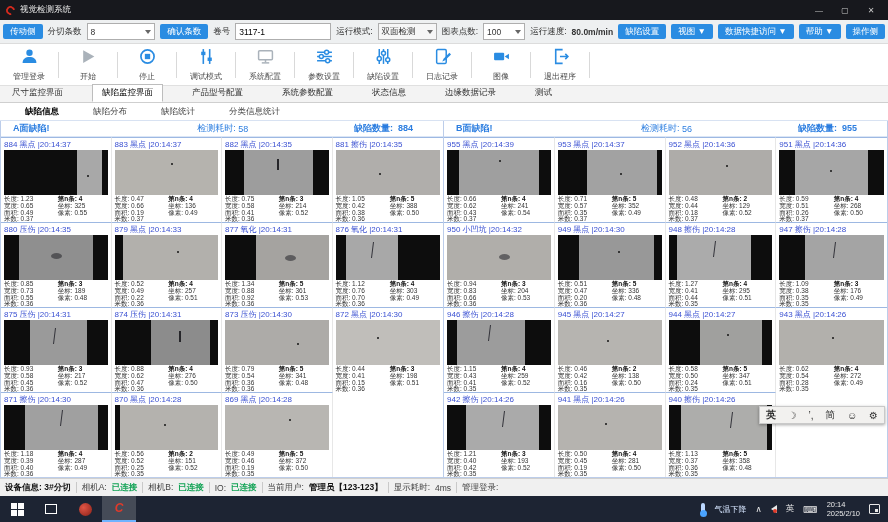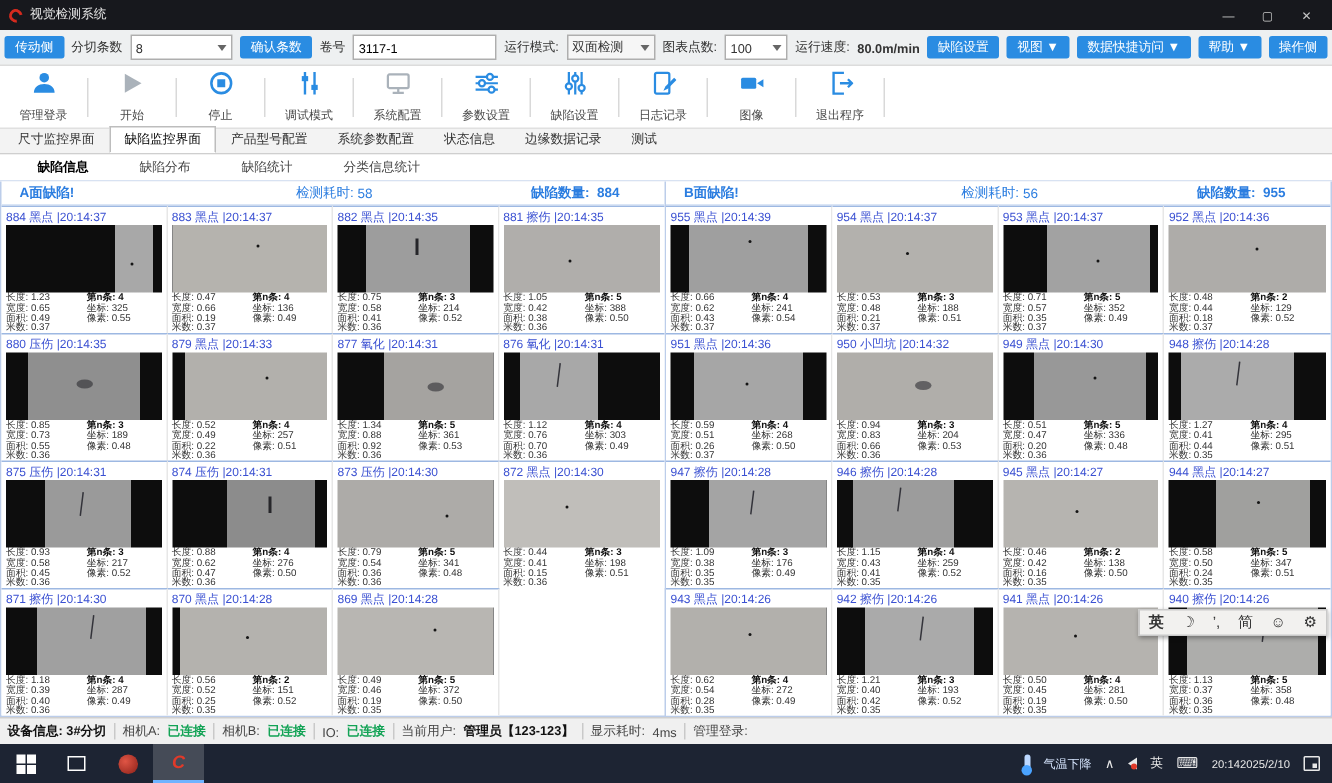--- a/index.html
+++ b/index.html
@@ -36,21 +36,21 @@
     align-items:center; padding:0 2px; flex:0 0 auto; }
   .tool { width:54px; display:flex; flex-direction:column; align-items:center; gap:2px; cursor:default; }
   .tool svg { width:17px; height:17px; }
   .tool .tl { font-size:8px; color:#4a4a4a; white-space:nowrap; }
   .ic-blue { color:#2a8ce2; fill:#2a8ce2; }
   .ic-gray { color:#aab2ba; fill:#aab2ba; }
   .tdiv { width:1px; height:26px; background:#d9d9d9; margin:0 2px; flex:0 0 auto; }
 
   
   .tabbar { height:17px; background:#f3f3f3; border-bottom:1px solid #cfcfcf; display:flex;
-    align-items:flex-end; padding-left:2px; font-size:8.5px; flex:0 0 auto; }
+    align-items:flex-end; padding-left:2px; font-size:8.5px; flex:0 0 auto;gap:19px; }
   .tab { padding:2px 9px 2px; color:#333; border:1px solid transparent; cursor:default; }
   .tab.active { background:#fff; border-color:#bdbdbd; border-bottom-color:#fff; color:#000; }
 
   
   .subtabs { height:18px; background:#fff; border-bottom:1px solid #d8e2f2; display:flex;
     align-items:center; padding-left:10px; font-size:8.5px; gap:4px; flex:0 0 auto; }
   .stab { padding:2px 15px; color:#444; cursor:default; }
   .stab.active { color:#000; font-weight:bold; }
 
   
@@ -97,21 +97,21 @@
   .appglyph { color:#e03a2a; font-weight:bold; font-size:12px; font-style:italic; }
   .tray { margin-left:auto; display:flex; align-items:center; gap:9px; padding:0 8px; font-size:8.5px; }
   .thermo { width:4px; height:12px; background:#bcd8ff; border-radius:2px; position:relative; }
   .thermo::after { content:""; position:absolute; left:-1.5px; bottom:-2px; width:7px; height:7px;
     border-radius:50%; background:#4aa3ff; }
   .spk { width:0; height:0; border-top:4px solid transparent; border-bottom:4px solid transparent;
     border-right:6px solid #e8e8e8; position:relative; }
   .spk::after { content:""; position:absolute; left:2px; top:0; width:4px; height:4px;
     background:#e03a2a; border-radius:50%; }
   .imebox { font-size:10px; }
-  .clock { display:flex; font-size:7.5px; line-height:9px; }
+  .clock { display:flex; flex-direction:column; font-size:7.5px; line-height:9px; }
   .notif { width:11px; height:10px; border:1px solid #e8e8e8; border-radius:1px; position:relative; }
   .notif::after { content:""; position:absolute; right:1px; bottom:1px; width:3px; height:3px; background:#e8e8e8; }
 
   
   .imebar { position:absolute; left:759px; top:406px; width:126px; height:18px; background:#f2f1ef;
     border:1px solid #c9c9c9; box-shadow:0 1px 3px rgba(0,0,0,.35); display:flex; align-items:center;
     justify-content:space-around; font-size:10px; color:#333; z-index:50; }
   .imebar .it { cursor:default; }
 </style>
 </head>
@@ -591,39 +591,20 @@
               <div>米数: 0.37</div>
             </div>
             <div class="c2">
               <div class="b">第n条: 4</div>
               <div>坐标: 241</div>
               <div>像素: 0.54</div>
             </div>
           </div>
         </div>
         <div class="cell">
-          <div class="ct">954 黑点 |20:14:37</div>
-          <div class="ci" style="background:linear-gradient(90deg,#0d0d0d 0%,#b3b1ad 0%,#b3b1ad 100%,#0d0d0d 100%)">
-            <i class="dm dot" style="left:45%;top:40%"></i>
-          </div>
-          <div class="cf">
-            <div class="c1">
-              <div>长度: 0.53</div>
-              <div>宽度: 0.48</div>
-              <div>面积: 0.21</div>
-              <div>米数: 0.37</div>
-            </div>
-            <div class="c2">
-              <div class="b">第n条: 3</div>
-              <div>坐标: 188</div>
-              <div>像素: 0.51</div>
-            </div>
-          </div>
-        </div>
-        <div class="cell">
           <div class="ct">953 黑点 |20:14:37</div>
           <div class="ci" style="background:linear-gradient(90deg,#0d0d0d 28%,#a2a2a2 28%,#a2a2a2 95%,#0d0d0d 95%)">
             <i class="dm dot" style="left:60%;top:50%"></i>
           </div>
           <div class="cf">
             <div class="c1">
               <div>长度: 0.71</div>
               <div>宽度: 0.57</div>
               <div>面积: 0.35</div>
               <div>米数: 0.37</div>

